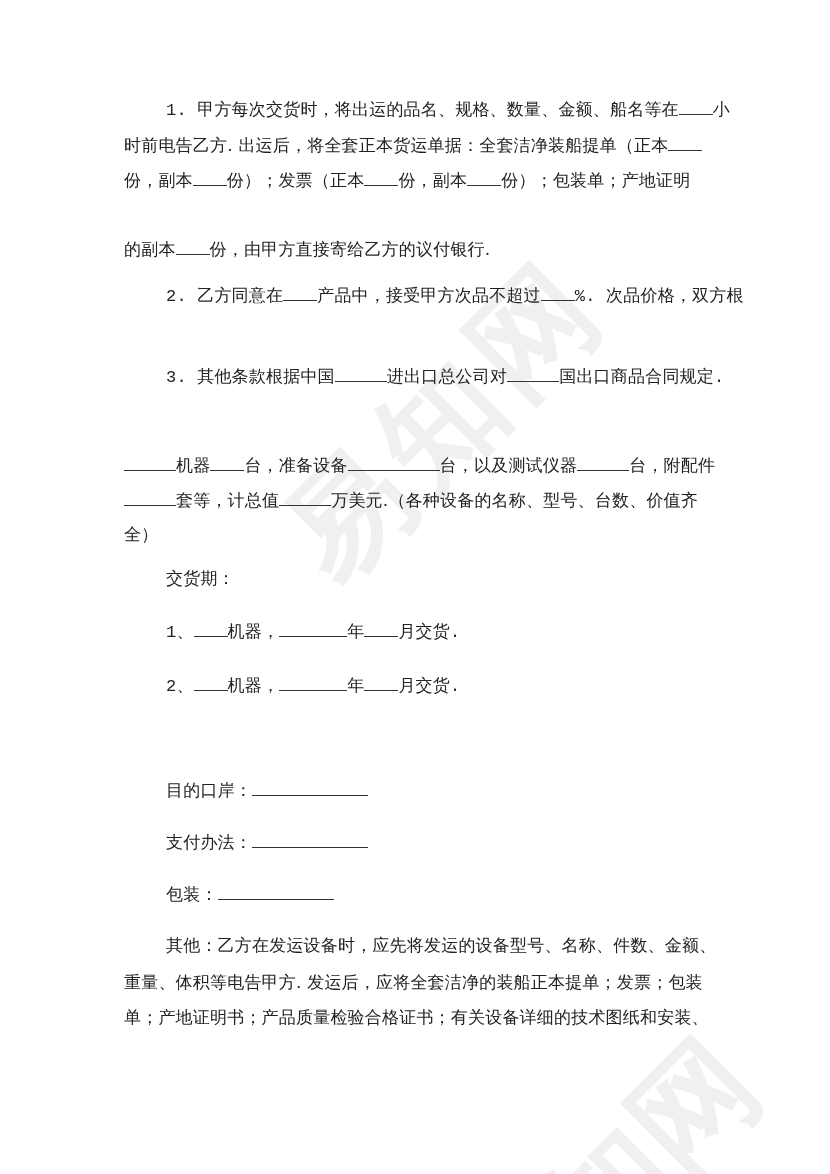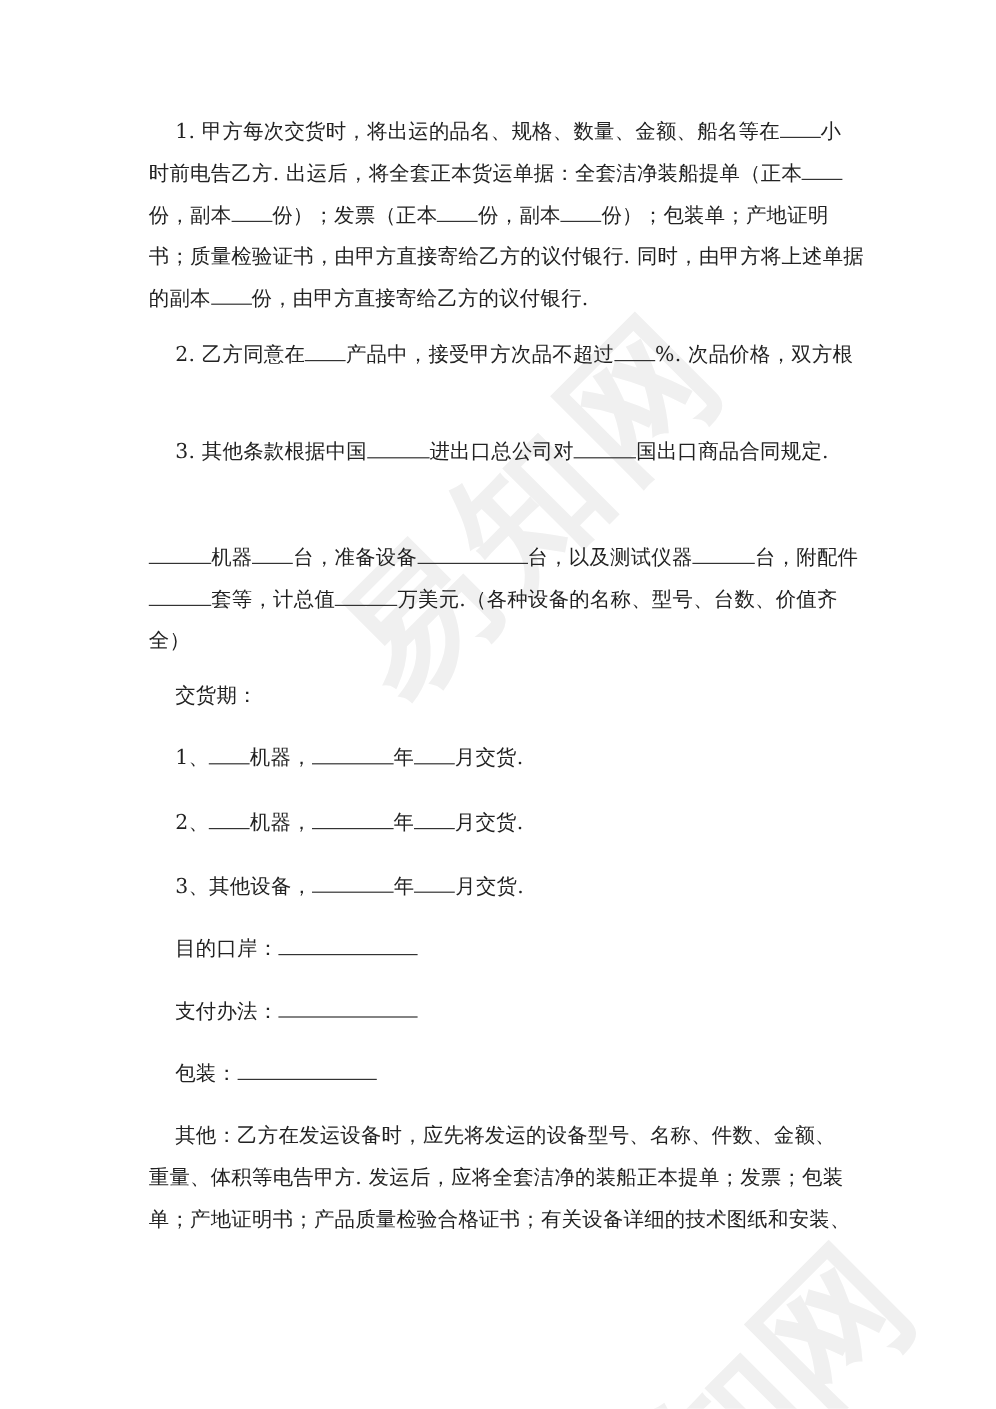--- a/index.html
+++ b/index.html
@@ -6,50 +6,48 @@
   body { width: 830px; height: 1174px; position: relative; overflow: hidden;
          font-family: "DejaVu Serif", "Liberation Serif", serif; color: #222; }
   .page { position: absolute; left: 0; top: 0; width: 830px; height: 1174px; }
   .watermark { position: absolute; color: #f0f0f0; font-family: "DejaVu Sans", sans-serif;
                font-weight: bold; transform: rotate(-45deg); white-space: nowrap;
                pointer-events: none; user-select: none; }
   .wm1 { left: 250px; top: 340px; font-size: 120px; letter-spacing: 10px; }
   .wm2 { left: 430px; top: 1110px; font-size: 120px; }
   .line { position: absolute; left: 124px; font-size: 17px; line-height: 20px; white-space: nowrap;
           letter-spacing: 0.2px; }
-  .ind { left: 146px; }
+  .ind { left: 166px; font-family: Liberation Mono, monospace; }
   .blank { display: inline-block; border-bottom: 1px solid #333; height: 14px; vertical-align: baseline; }
   .b4 { width: 34px; } .b6 { width: 52px; } .b8 { width: 68px; } .b11 { width: 92px; }
   .b14 { width: 116px; }
 </style>
 </head>
 <body>
 
 <div class="page">
   <div class="watermark wm1">易知网</div>
   <div class="watermark wm2">易知网</div>
 
   <div class="line ind" style="top:100px"><span>1. 甲方每次交货时，将出运的品名、规格、数量、金额、船名等在</span><span class="blank b4"></span><span>小</span></div>
   <div class="line" style="top:135px"><span>时前电告乙方. 出运后，将全套正本货运单据：全套洁净装船提单（正本</span><span class="blank b4"></span></div>
   <div class="line" style="top:170px"><span>份，副本</span><span class="blank b4"></span><span>份）；发票（正本</span><span class="blank b4"></span><span>份，副本</span><span class="blank b4"></span><span>份）；包装单；产地证明</span></div>
-  <div class="line" style="top:204px">书；质量检验证书，由甲方直接寄给乙方的议付银行. 同时，由甲方将上述单据</div>
   <div class="line" style="top:239px"><span>的副本</span><span class="blank b4"></span><span>份，由甲方直接寄给乙方的议付银行.</span></div>
 
   <div class="line ind" style="top:286px"><span>2. 乙方同意在</span><span class="blank b4"></span><span>产品中，接受甲方次品不超过</span><span class="blank b4"></span><span>%. 次品价格，双方根</span></div>
 
   <div class="line ind" style="top:367px"><span>3. 其他条款根据中国</span><span class="blank b6"></span><span>进出口总公司对</span><span class="blank b6"></span><span>国出口商品合同规定.</span></div>
 
   <div class="line" style="top:490px"><span class="blank b6"></span><span>套等，计总值</span><span class="blank b6"></span><span>万美元.（各种设备的名称、型号、台数、价值齐</span></div>
   <div class="line" style="top:455px"><span class="blank b6"></span><span>机器</span><span class="blank b4"></span><span>台，准备设备</span><span class="blank b11"></span><span>台，以及测试仪器</span><span class="blank b6"></span><span>台，附配件</span></div>
   <div class="line" style="top:524px">全）</div>
 
   <div class="line ind" style="top:570px">交货期：</div>
   <div class="line ind" style="top:622px"><span>1、</span><span class="blank b4"></span><span>机器，</span><span class="blank b8"></span><span>年</span><span class="blank b4"></span><span>月交货.</span></div>
   <div class="line ind" style="top:676px"><span>2、</span><span class="blank b4"></span><span>机器，</span><span class="blank b8"></span><span>年</span><span class="blank b4"></span><span>月交货.</span></div>
-  <div class="line ind" style="top:729px"><span>3、</span><span>其他设备，</span><span class="blank b8"></span><span>年</span><span class="blank b4"></span><span>月交货.</span></div>
 
   <div class="line ind" style="top:833px"><span>支付办法：</span><span class="blank b14"></span></div>
   <div class="line ind" style="top:781px"><span>目的口岸：</span><span class="blank b14"></span></div>
   <div class="line ind" style="top:885px"><span>包装：</span><span class="blank b14"></span></div>
 
   <div class="line" style="top:972px">重量、体积等电告甲方. 发运后，应将全套洁净的装船正本提单；发票；包装</div>
   <div class="line ind" style="top:937px">其他：乙方在发运设备时，应先将发运的设备型号、名称、件数、金额、</div>
   <div class="line" style="top:1007px">单；产地证明书；产品质量检验合格证书；有关设备详细的技术图纸和安装、</div>
 </div>
 

